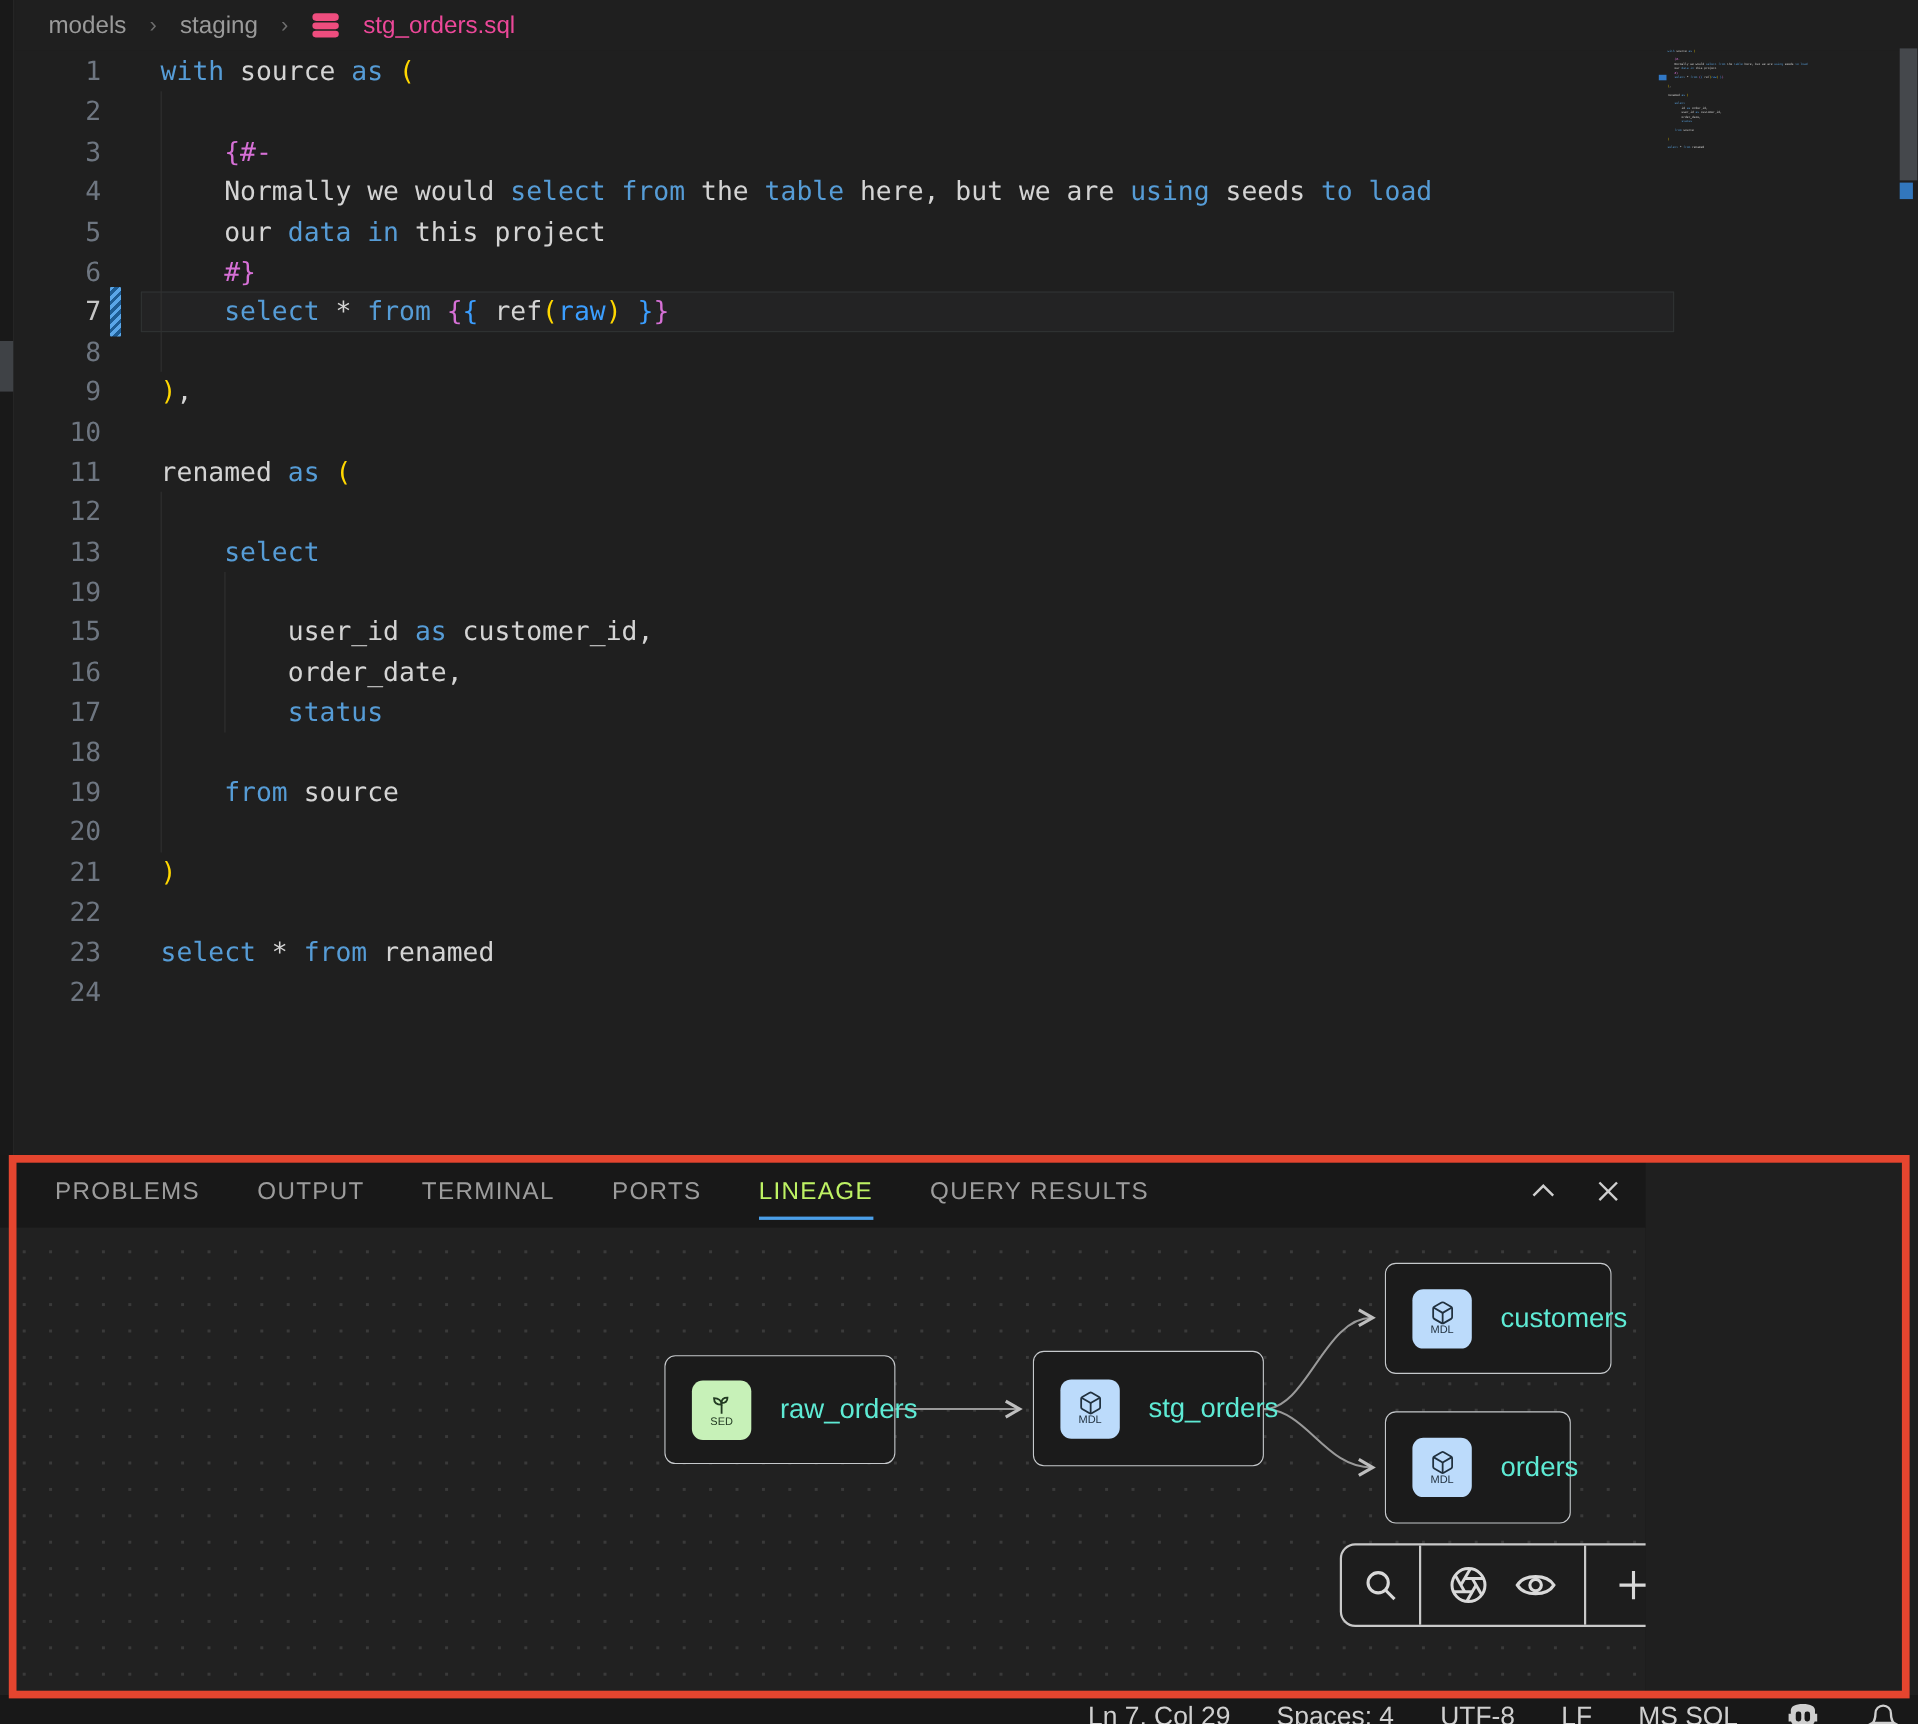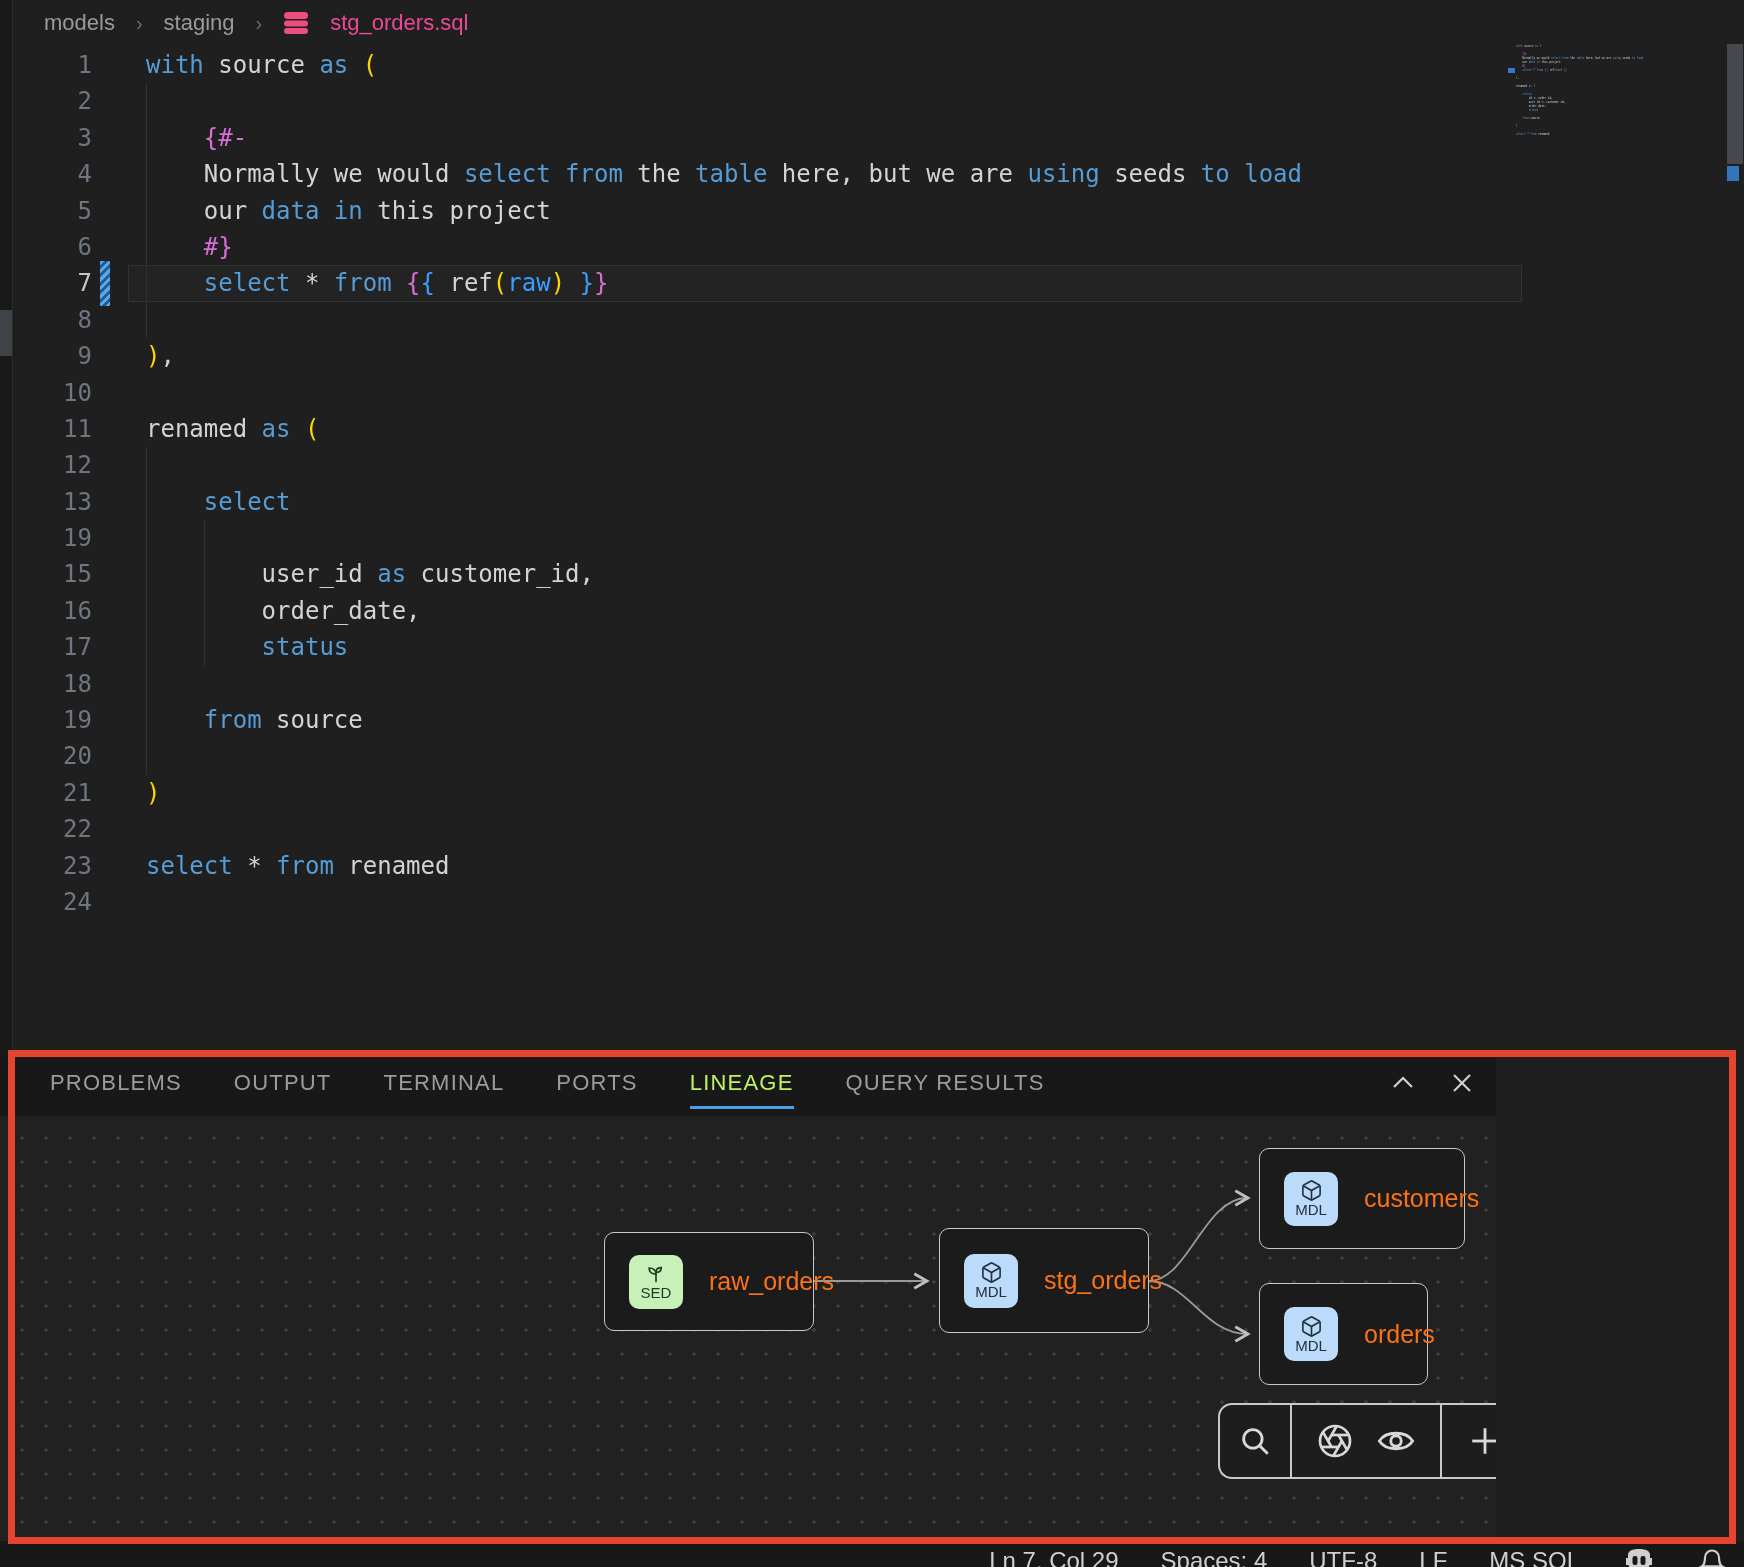--- a/index.html
+++ b/index.html
@@ -54,23 +54,23 @@
                     background-image:radial-gradient(#3a3a3a 1.6px, transparent 1.6px);
                     background-size:24px 24px; background-position:10px 10px; overflow:hidden; }
   #edges { position:absolute; left:0; top:0; }
 
   .lnode { position:absolute; display:flex; align-items:center; gap:26px; padding:0 24px;
            background:#1b1b1b; border:1.5px solid #c6c9cc; border-radius:10px; }
   .lbadge { width:54px; height:54px; border-radius:10px; display:flex; flex-direction:column;
             align-items:center; justify-content:center; flex:0 0 auto; }
   .lbadge.seed  { background:#c7f1b8; }
   .lbadge.model { background:#bcdbfb; }
-  .lbadge .btxt { font-size:15px; color:#21313f; margin-top:-1px; }
+  .lbadge .btxt { font-size:10px; color:#21313f; margin-top:-1px; }
   .lbadge.seed .btxt { color:#233b23; }
-  .lnode .nlabel { font-size:25px; color:#f97316; white-space:nowrap; }
+  .lnode .nlabel { font-size:25px; color:#5eead4; white-space:nowrap; }
 
   
   #lineage-toolbar { position:absolute; left:1218px; top:287px; width:447px; height:76px;
                      border:2px solid #c9c9c9; border-radius:14px; background:#1d1d1d; display:flex; }
   .tseg { display:flex; align-items:center; justify-content:space-evenly; border-right:2px solid #c9c9c9; }
   .tseg:last-child { border-right:none; }
   .tseg.s1 { width:72px; } .tseg.s2 { width:150px; } .tseg.s3 { width:148px; } .tseg.s4 { flex:1; }
   .tbtn { display:flex; align-items:center; justify-content:center; cursor:pointer; }
   .tbtn svg { display:block; }
 

